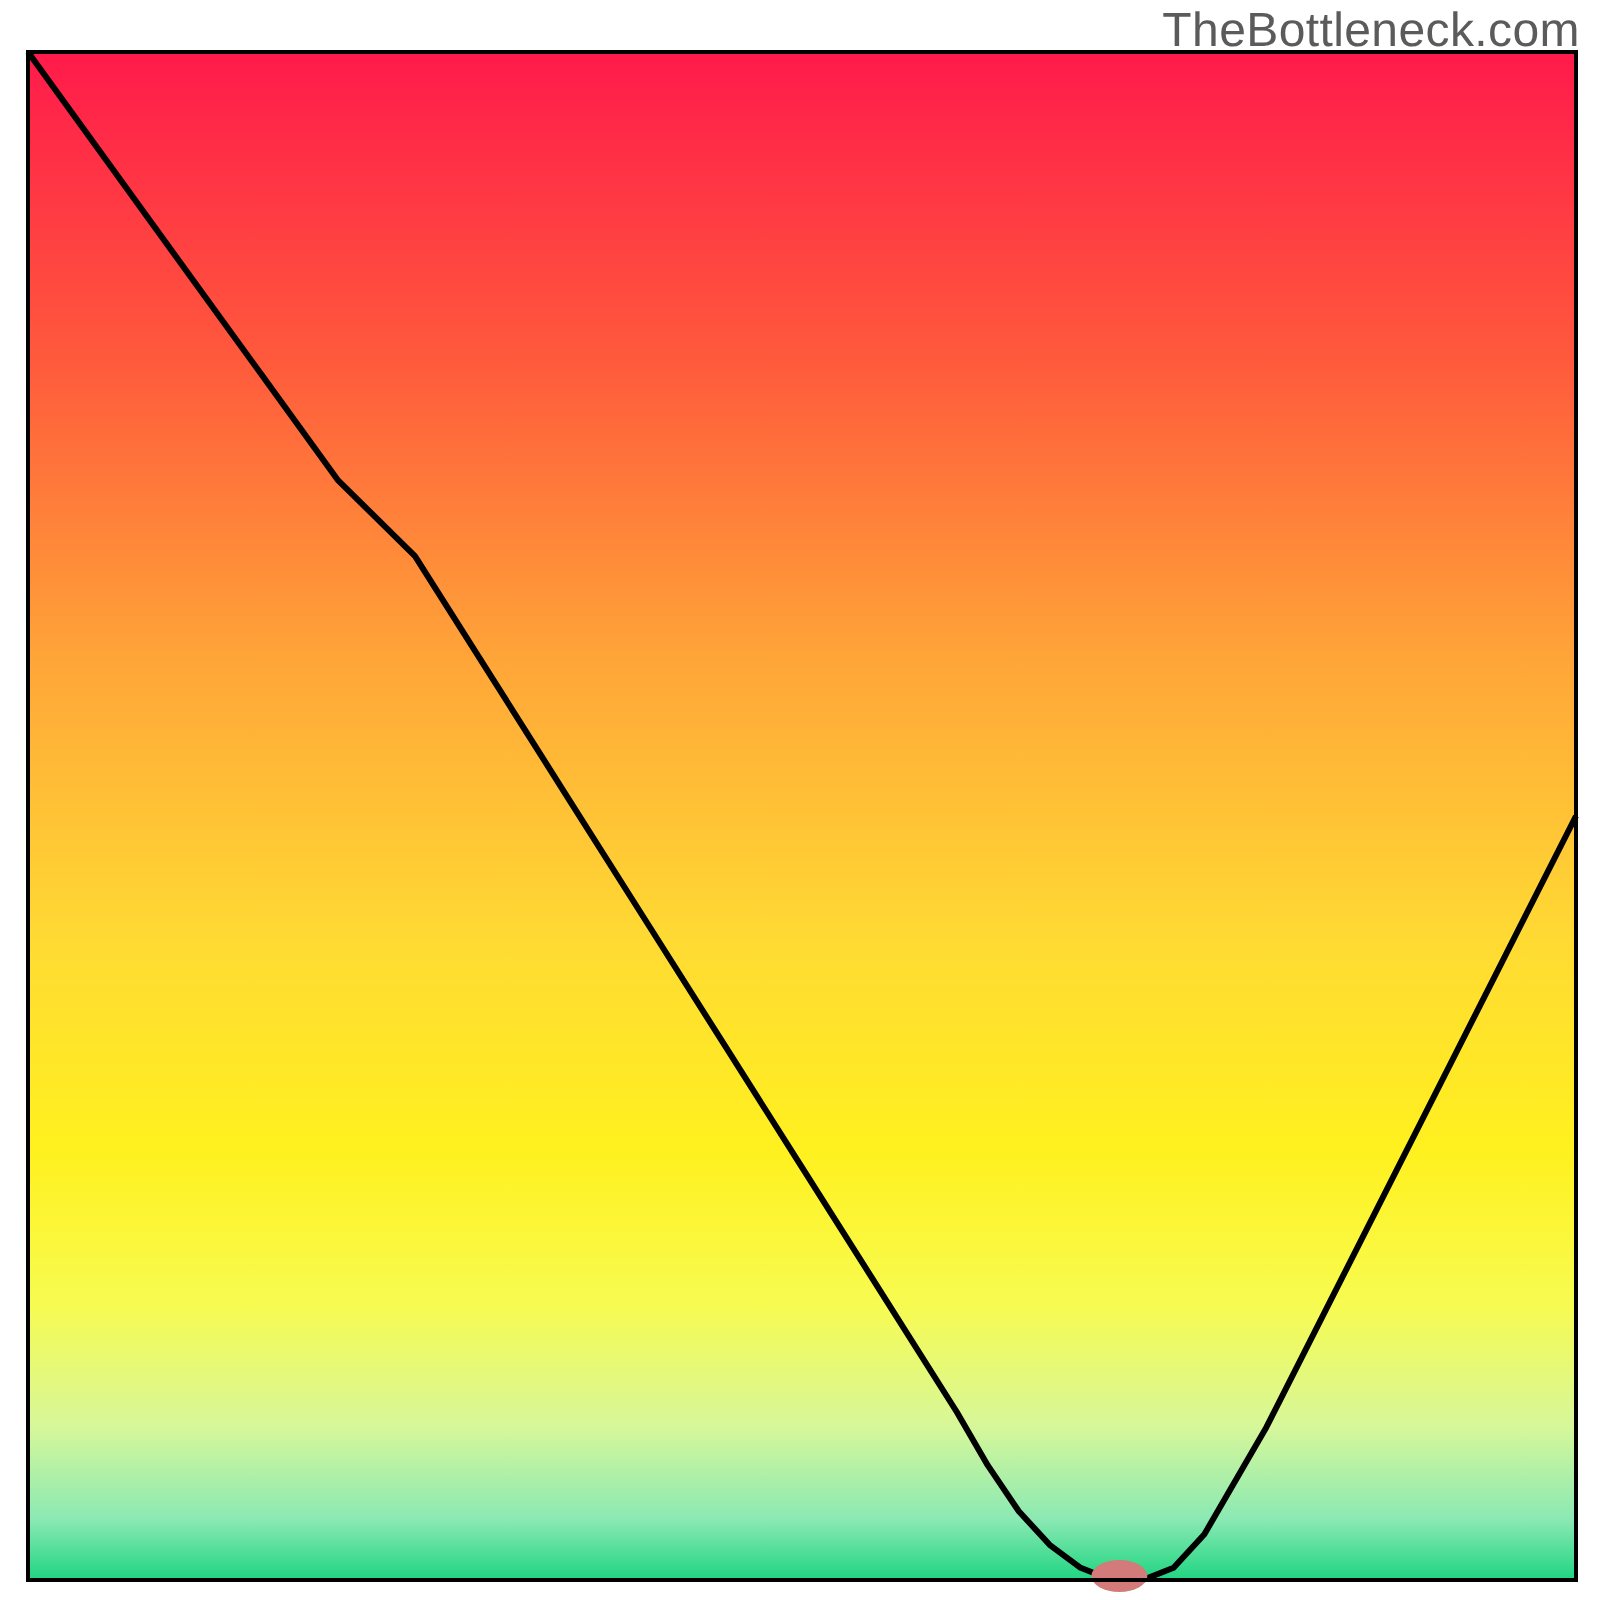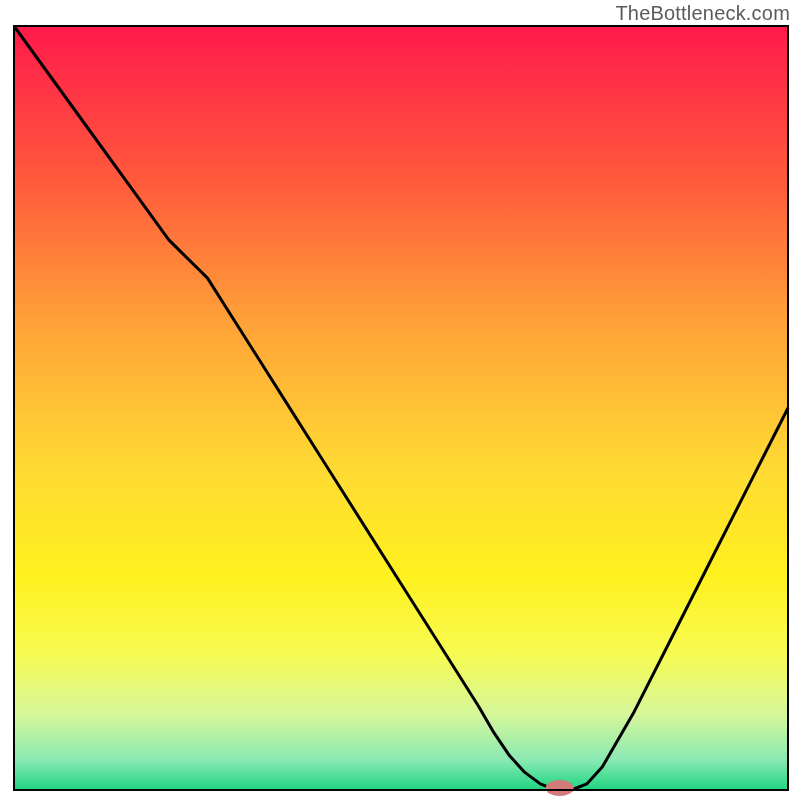--- a/index.html
+++ b/index.html
@@ -1,17 +1,17 @@
 <!DOCTYPE html>
 <html><head>
 <meta charset="utf-8">
 <style>
   html,body{margin:0;padding:0;width:800px;height:800px;overflow:hidden;background:#fff;font-family:Arial,Helvetica,sans-serif}
   .wrap{position:relative;width:800px;height:800px}
-  .watermark{position:absolute;top:2px;right:10px;font-size:20px;color:#5b5b5b;font-weight:500;letter-spacing:.2px}
+  .watermark{position:absolute;top:2px;right:10px;font-size:24px;color:#5b5b5b;font-weight:500;letter-spacing:.2px}
   svg{position:absolute;left:0;top:0}
 </style>
 </head>
 <body>
 <div class="wrap">
   <div class="watermark">TheBottleneck.com</div>
   <svg id="plot" width="800" height="800" viewBox="0 0 800 800">
       <defs>
         <linearGradient id="bg" x1="0" y1="0" x2="0" y2="1">
           <stop offset="0.00%" stop-color="#ff1a4b"></stop>

